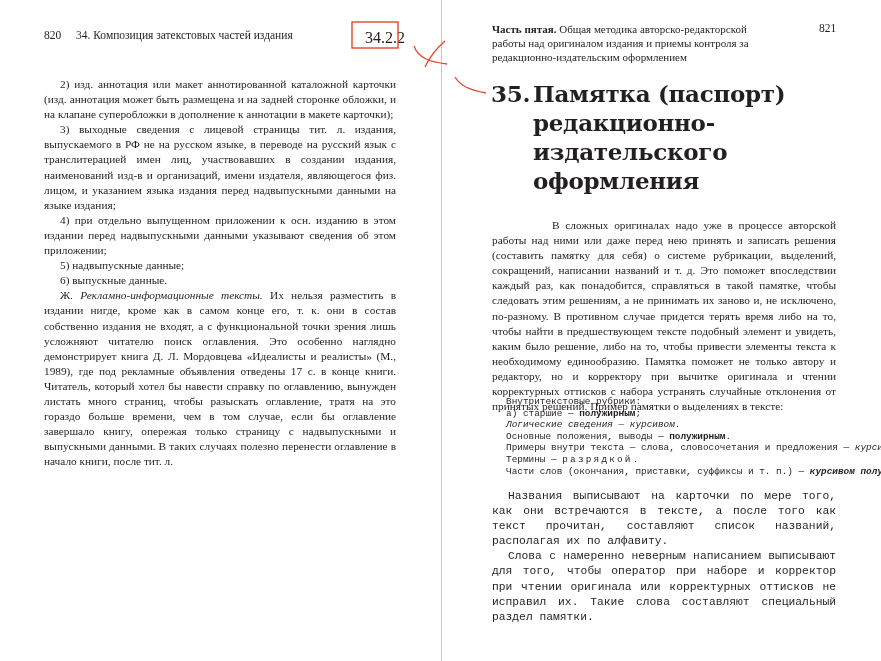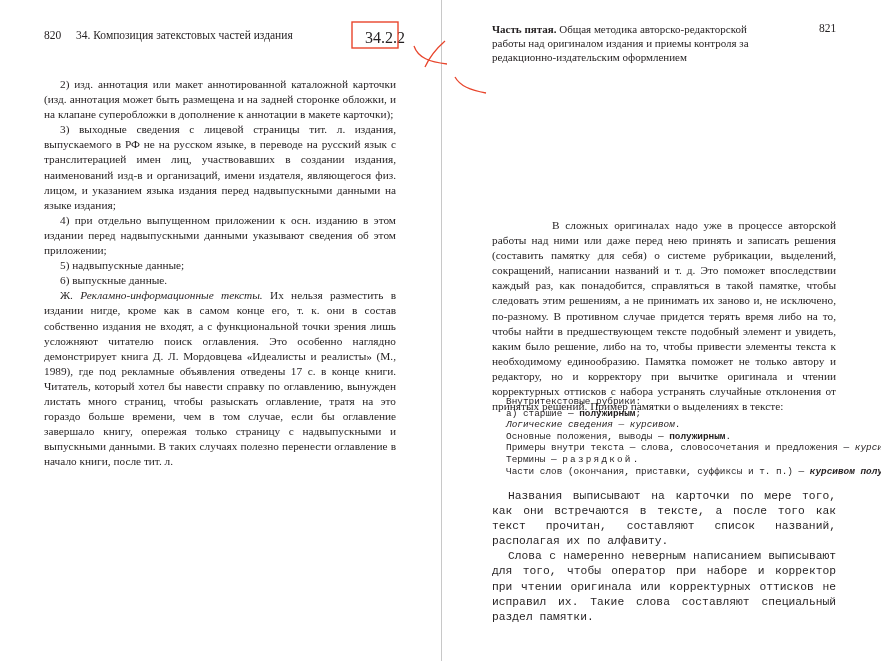--- a/index.html
+++ b/index.html
@@ -63,20 +63,24 @@
 </div>
 
 <div class="divider"></div>
 
 <div class="page page-right">
   <div class="running-head-right">
     <b>Часть пятая.</b> <span>Общая методика авторско-редакторской работы над оригиналом издания и приемы контроля за редакционно-издательским оформлением</span>
   </div>
   <div class="pnum-right">821</div>
 
+  <div class="chapter-title">
+    <span class="num">35.</span>
+    <span class="text">Памятка (паспорт) редакционно-издательского оформления</span>
+  </div>
 
   <div class="body-right">
     <p class="first">В сложных оригиналах надо уже в процессе авторской работы над ними или даже перед нею принять и записать решения (составить памятку для себя) о системе рубрикации, выделений, сокращений, написании названий и т. д. Это поможет впоследствии каждый раз, как понадобится, справляться в такой памятке, чтобы следовать этим решениям, а не принимать их заново и, не исключено, по-разному. В противном случае придется терять время либо на то, чтобы найти в предшествующем тексте подобный элемент и увидеть, каким было решение, либо на то, чтобы привести элементы текста к необходимому единообразию. Памятка поможет не только автору и редактору, но и корректору при вычитке оригинала и чтении корректурных оттисков с набора устранять случайные отклонения от принятых решений. Пример памятки о выделениях в тексте:</p>
   </div>
 
   <div class="sample">
     <div><span>Внутритекстовые рубрики:</span></div>
     <div><span>а) старшие — </span><b>полужирным</b><span>;</span></div>
     <div><i style="font-style:italic">Логические сведения — </i><i>курсивом</i><span>.</span></div>
     <div><span>Основные положения, выводы — </span><b>полужирным</b><span>.</span></div>

